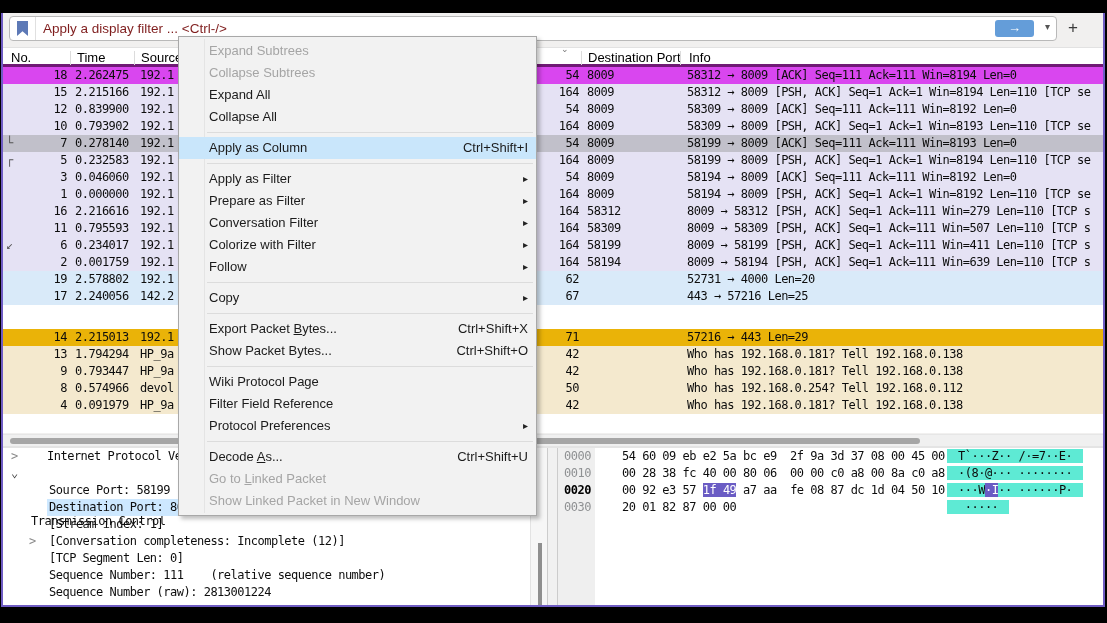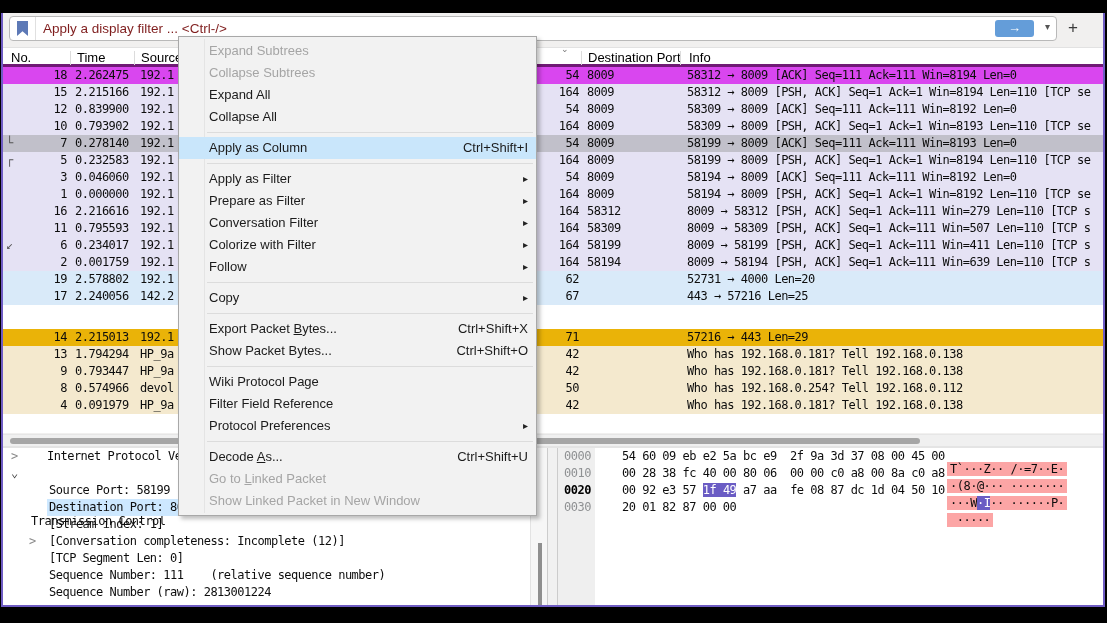--- a/index.html
+++ b/index.html
@@ -60,21 +60,21 @@
   .vthumb { position:absolute; left:7px; top:95px; width:4px; height:70px; background:#8f8f8f; }
   .pane-splitter { position:absolute; left:544px; top:435px; width:11px; height:157px; background:#f1f1f1;
                    border-left:1px solid #cccccc; border-right:1px solid #cccccc; }
   .bytes-pane { position:absolute; left:555px; top:435px; width:546px; height:157px; background:#fff; overflow:hidden; }
   .offset-strip { position:absolute; left:0; top:0; width:37px; height:100%; background:#efefef; }
   .brow { position:relative; height:17px; white-space:pre; color:#0d0d0d; }
   .brow span { position:absolute; top:1px; }
   .off { left:6px; color:#8f9193; }
   .off.boldoff { color:#000; font-weight:bold; }
   .hx { left:40px;margin-left:24px; }
-  .asc { left:389px; background:#fca5a5; padding:0 3px;margin-top:13px; }
+  .asc { left:389px; background:#5eead4; padding:0 11px; }
   .hx span, .asc span { position:static; }
   .bsel { background:#6a5cc4; color:#fff; }
 
   
   .menu { position:absolute; left:178px; top:36px; width:359px; background:#f2f2f2;
           border:1px solid #a8a8a8; box-shadow:3px 3px 4px rgba(0,0,0,0.25);
           padding:3px 0; z-index:10; font-size:13px; color:#1b1b1b; }
   .menu::before { content:""; position:absolute; left:25px; top:2px; bottom:2px; width:1px; background:#e4e4e4; }
   .mitem { position:relative; height:22px; line-height:22px; padding:0 8px 0 30px; white-space:pre; display:flex; }
   .mitem .lab { flex:1 1 auto; }

